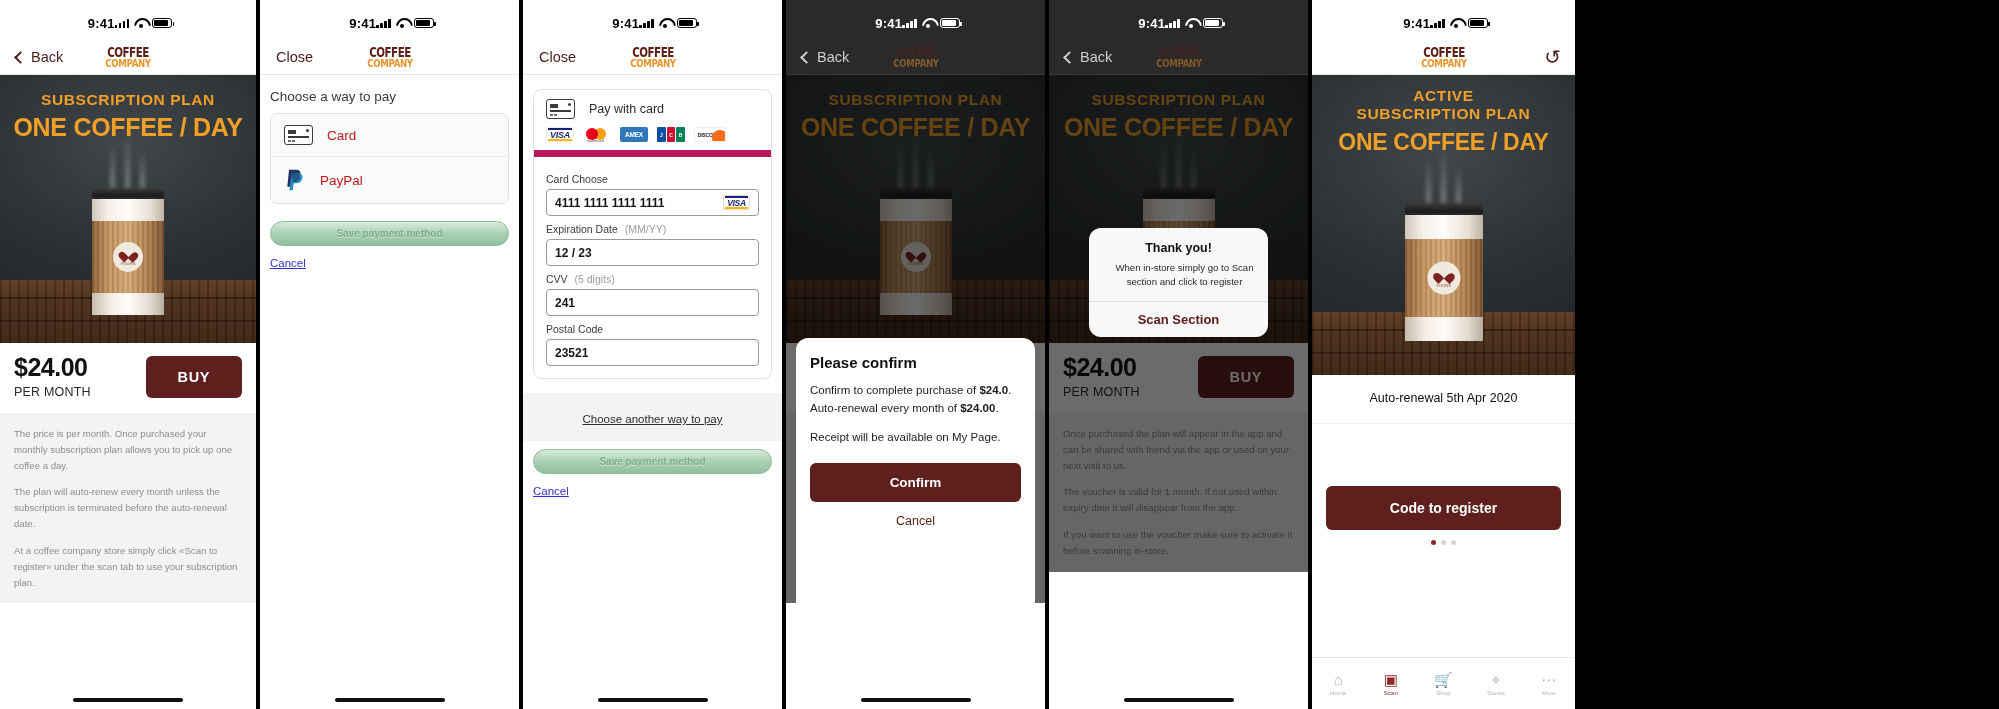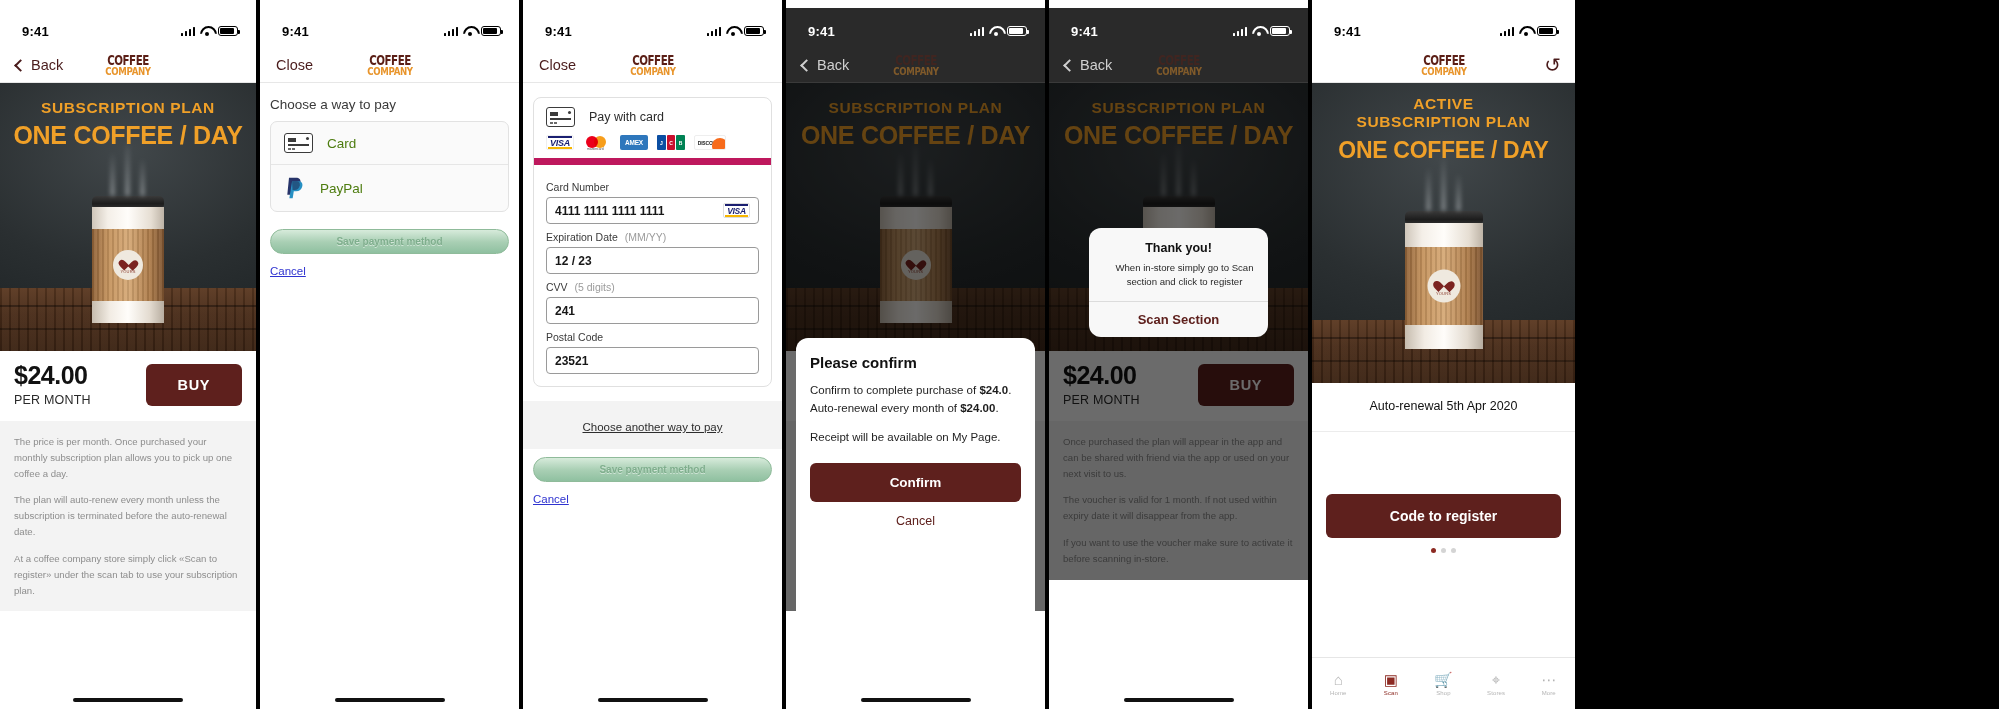--- a/index.html
+++ b/index.html
@@ -18,22 +18,22 @@
     flex: 0 0 auto;
     border-right: 4px solid #000;
   }
   .phone:last-child { border-right: none; }
   .w260 { width: 260px; }
   .w263 { width: 263px; }
 
   
   .statusbar {
     height: 40px; display: flex; align-items: center;
-    justify-content: space-between; padding: 6px 18px 0 22px;
-    background: #fff; position: relative; z-index: 5; margin-top: 8px;
+    justify-content: center; padding: 6px 18px 0 22px;
+    background: #fff; position: relative; z-index: 5;
   }
   .sb-time { font-size: 13px; font-weight: bold; color: #000; letter-spacing: .2px;}
   .sb-icons { display: flex; align-items: center; gap: 5px; }
   .sig { display: flex; align-items: flex-end; gap: 1.5px; height: 10px; }
   .sig i { width: 2.5px; background: #000; display: block; border-radius: .5px;}
   .sig i:nth-child(1){height:3px} .sig i:nth-child(2){height:5px}
   .sig i:nth-child(3){height:7px} .sig i:nth-child(4){height:9px}
   .wifi { width: 13px; height: 10px; position: relative; }
   .wifi::before {
     content:""; position:absolute; left:0; top:0; width:13px; height:13px;
@@ -201,21 +201,21 @@
   }
   .card-ic b {
     position:absolute; right:3.5px; top:2.5px; width:3px; height:3px;
     background:#3b3b3b; border-radius:50%;
   }
   .card-ic i {
     position:absolute; left:3px; bottom:2.5px; width:3px; height:2px; background:#6b6b6b;
     box-shadow: 4px 0 0 #6b6b6b;
   }
   .pp-ic { width:22px; height:24px; position:relative; flex:0 0 auto; }
-  .payrow-label { font-size: 13.5px; color:#4d7c0f; }
+  .payrow-label { font-size: 13.5px; color:#b91c1c; }
 
   .save-btn {
     display:block; margin: 17px 10px 0 10px; width: calc(100% - 20px);
     border: 1px solid #8fbb9a; border-radius: 14px; cursor:pointer;
     background: linear-gradient(180deg,#d7ebdb 0%, #a9cfb4 52%, #8fc0a0 100%);
     color: #7fae8d; font-size: 10px; font-weight:bold; padding: 6px 0;
     text-shadow: 0 1px 0 rgba(255,255,255,.5);
   }
   .cancel-link {
     display:inline-block; margin: 11px 0 0 10px; color:#2f33d0; font-size: 11.5px;
@@ -506,21 +506,21 @@
               <i>B</i>
             </span>
           <span class="brand b-disc">
               <span>DISCOVER</span>
             </span>
         </div>
       </div>
       <div class="cf-body">
 
         <div class="fld-label">
-          <span>Card Number</span>
+          <span>Card Choose</span>
           <span class="hint"></span>
         </div>
         <div class="fld">
           <span class="val">4111 1111 1111 1111</span>
           <span class="mini-visa">
               <span>VISA</span>
             </span>
         </div>
 
         <div class="fld-label">

